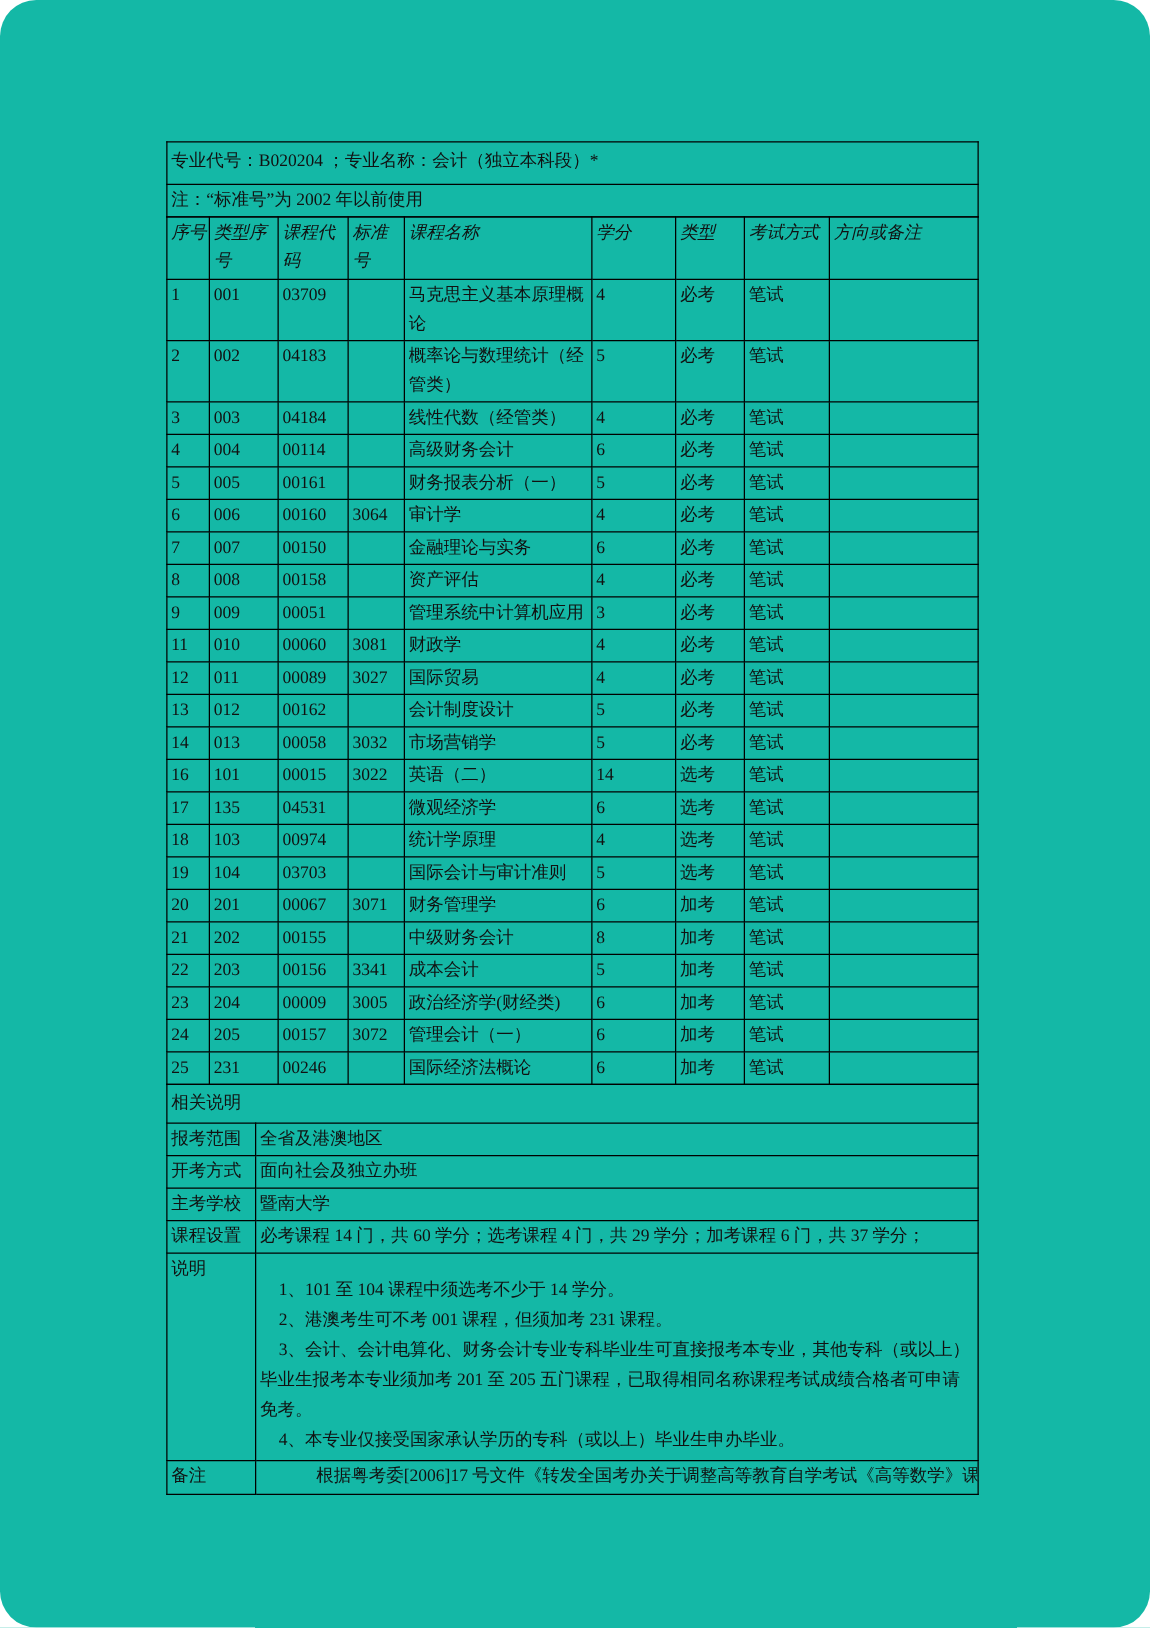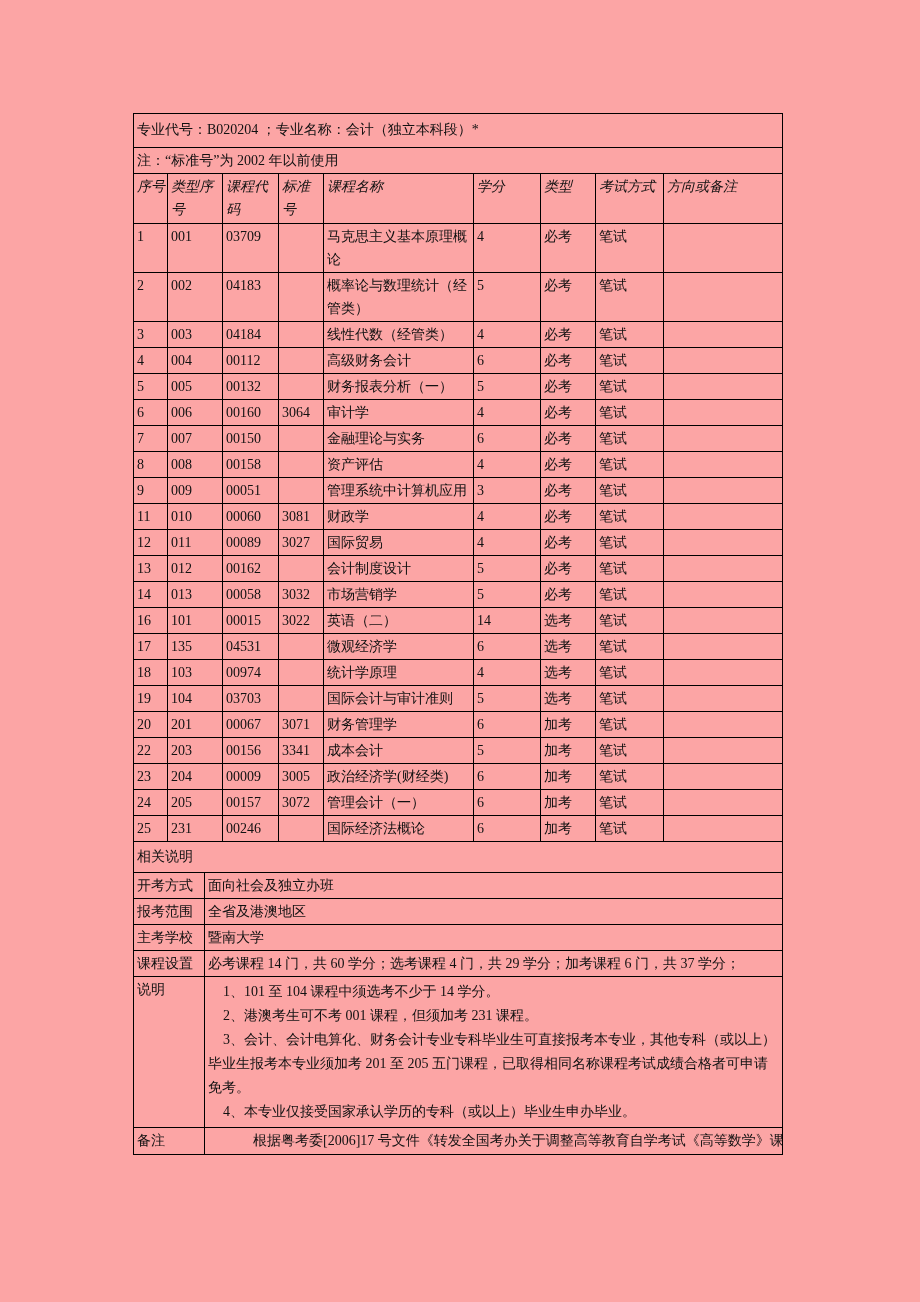--- a/index.html
+++ b/index.html
@@ -8,22 +8,23 @@
     background: #ffffff;
     width: 920px;
     height: 1302px;
     font-family: "Liberation Serif", "DejaVu Serif", serif;
     color: #111111;
   }
   .page {
     position: relative;
     width: 920px;
     height: 1302px;
-    background: #fca5a5;
+    background: #14b8a6;
     overflow: hidden;
+    border-radius: 29px;
   }
   .doc {
     position: absolute;
     left: 133px;
     top: 113px;
     width: 649px;
   }
   table.t {
     border-collapse: collapse;
     table-layout: fixed;
@@ -43,21 +44,21 @@
   
   .head-table td.title-cell { height: 26px; padding-top: 4px; padding-bottom: 3px; }
   .head-table td.note-cell  { height: 22px; }
   
   .course-table th { height: 47px; font-style: italic; }
   .course-table td { height: 23px; }
   
   .info-table td.section-cell { height: 26px; padding-top: 3px; }
   .info-table td.lbl { }
   .info-table td.val { }
-  .info-table td.shuoming-cell { padding-top: 3px; padding-bottom: 3px; }
+  .info-table td.shuoming-cell { padding-top: 18px; padding-bottom: 3px; }
   .shuoming-item { text-indent: 15px; line-height: 24px; }
   .info-table td.beizhu-cell {
     text-indent: 38px;
     white-space: nowrap;
     overflow: hidden;
     height: 24px;
     padding-left: 10px;
   }
 </style>
 </head>
@@ -135,32 +136,32 @@
             <td></td>
             <td>线性代数（经管类）</td>
             <td>4</td>
             <td>必考</td>
             <td>笔试</td>
             <td></td>
           </tr>
           <tr>
             <td>4</td>
             <td>004</td>
-            <td>00112</td>
+            <td>00114</td>
             <td></td>
             <td>高级财务会计</td>
             <td>6</td>
             <td>必考</td>
             <td>笔试</td>
             <td></td>
           </tr>
           <tr>
             <td>5</td>
             <td>005</td>
-            <td>00132</td>
+            <td>00161</td>
             <td></td>
             <td>财务报表分析（一）</td>
             <td>5</td>
             <td>必考</td>
             <td>笔试</td>
             <td></td>
           </tr>
           <tr>
             <td>6</td>
             <td>006</td>
@@ -293,20 +294,31 @@
             <td>笔试</td>
             <td></td>
           </tr>
           <tr>
             <td>20</td>
             <td>201</td>
             <td>00067</td>
             <td>3071</td>
             <td>财务管理学</td>
             <td>6</td>
+            <td>加考</td>
+            <td>笔试</td>
+            <td></td>
+          </tr>
+          <tr>
+            <td>21</td>
+            <td>202</td>
+            <td>00155</td>
+            <td></td>
+            <td>中级财务会计</td>
+            <td>8</td>
             <td>加考</td>
             <td>笔试</td>
             <td></td>
           </tr>
           <tr>
             <td>22</td>
             <td>203</td>
             <td>00156</td>
             <td>3341</td>
             <td>成本会计</td>
@@ -356,26 +368,26 @@
           <col style="width:71px">
           <col style="width:578px">
         </colgroup>
       <tbody>
         <tr>
           <td class="section-cell" colspan="2">相关说明</td>
         </tr>
       </tbody>
       <tbody id="info-body">
           <tr>
+            <td class="lbl">报考范围</td>
+            <td class="val">全省及港澳地区</td>
+          </tr>
+          <tr>
             <td class="lbl">开考方式</td>
             <td class="val">面向社会及独立办班</td>
-          </tr>
-          <tr>
-            <td class="lbl">报考范围</td>
-            <td class="val">全省及港澳地区</td>
           </tr>
           <tr>
             <td class="lbl">主考学校</td>
             <td class="val">暨南大学</td>
           </tr>
           <tr>
             <td class="lbl">课程设置</td>
             <td class="val">必考课程 14 门，共 60 学分；选考课程 4 门，共 29 学分；加考课程 6 门，共 37 学分；</td>
           </tr>
         </tbody>

